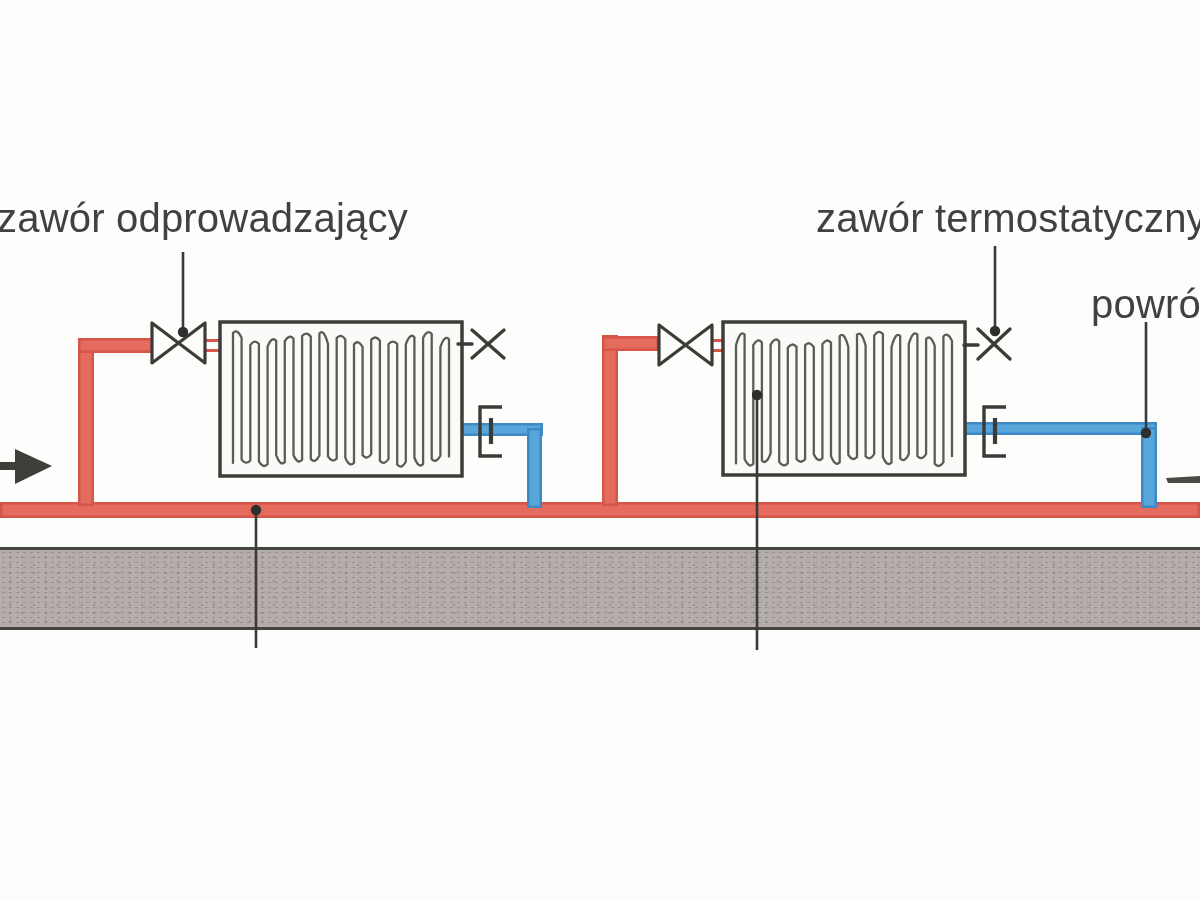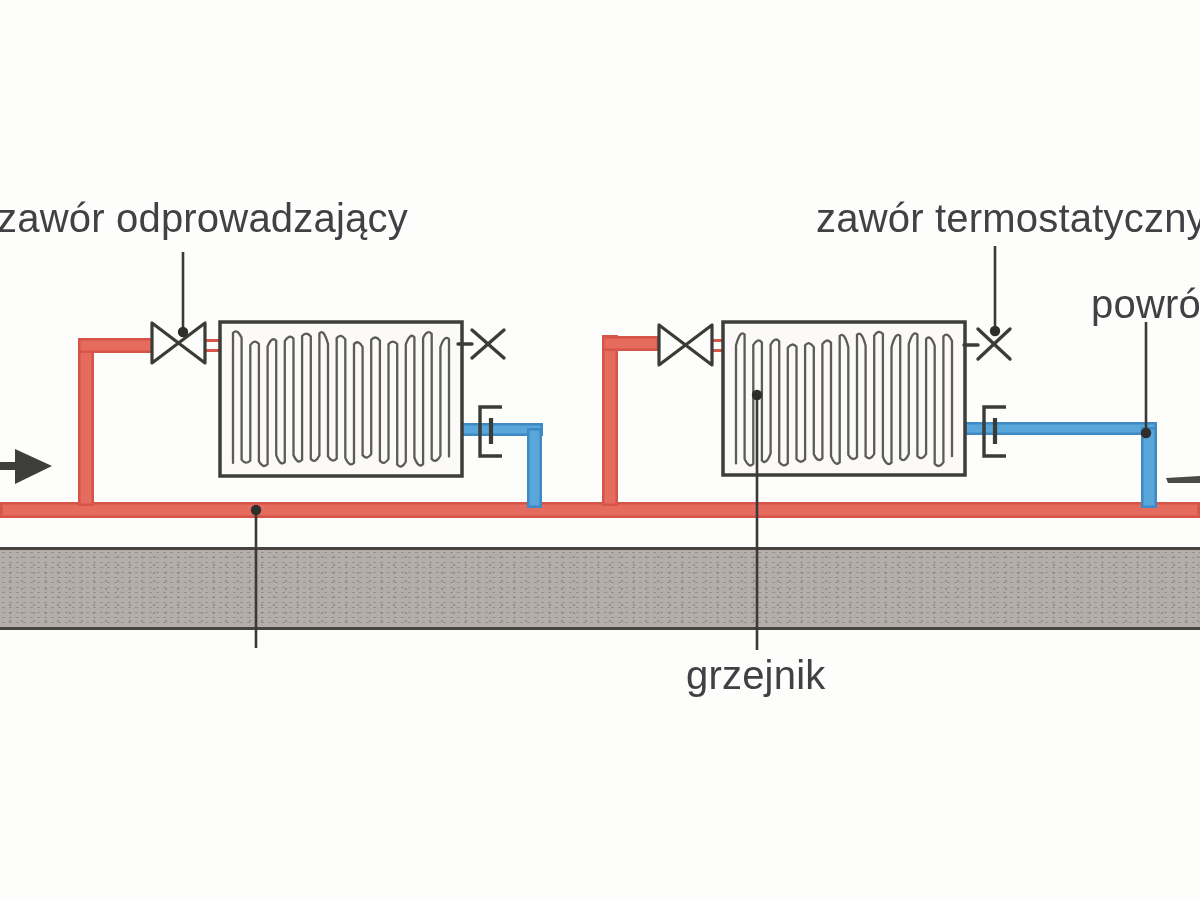--- a/index.html
+++ b/index.html
@@ -113,14 +113,13 @@
     <g fill="#3e3e3b">
       <rect x="0" y="462" width="20" height="8"></rect>
       <polygon points="15,449 15,484 52,466"></polygon>
     </g>
     <polygon points="1166,478 1200,476 1200,483 1168,483" fill="#4a4a47"></polygon>
   </svg>
 
   <div class="label" style="left:-3px;top:197px;">zawór odprowadzający</div>
   <div class="label" style="left:816px;top:197px;">zawór termostatyczny</div>
   <div class="label" style="left:1091px;top:283px;">powrót</div>
-  <div class="label" style="left:686px;top:654px;">grzejnik</div>
 </div>
 
 </body></html>

